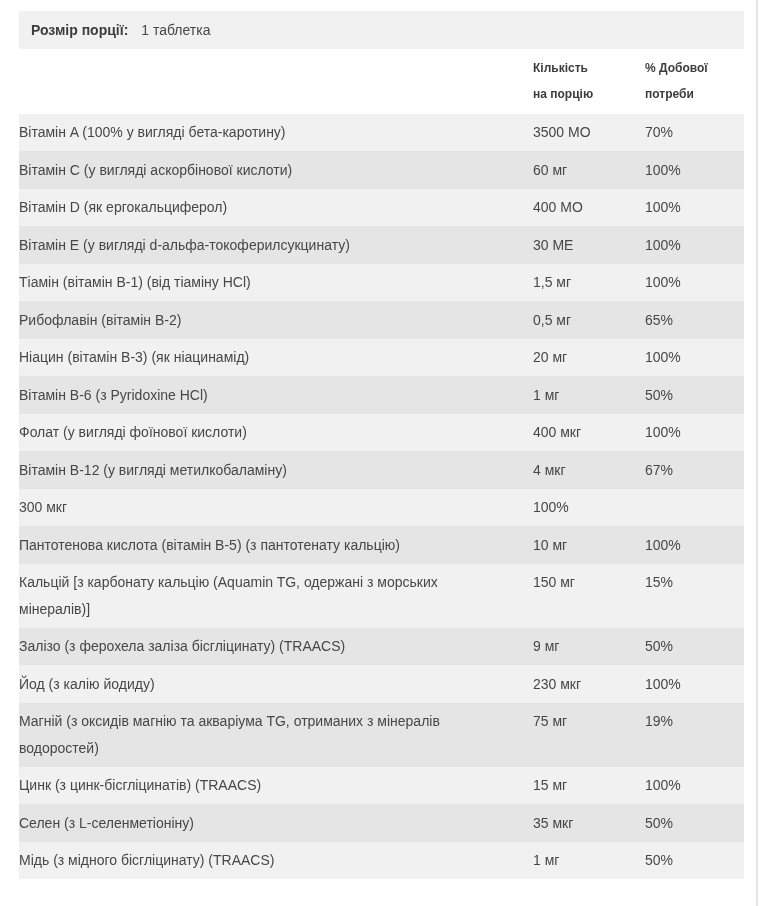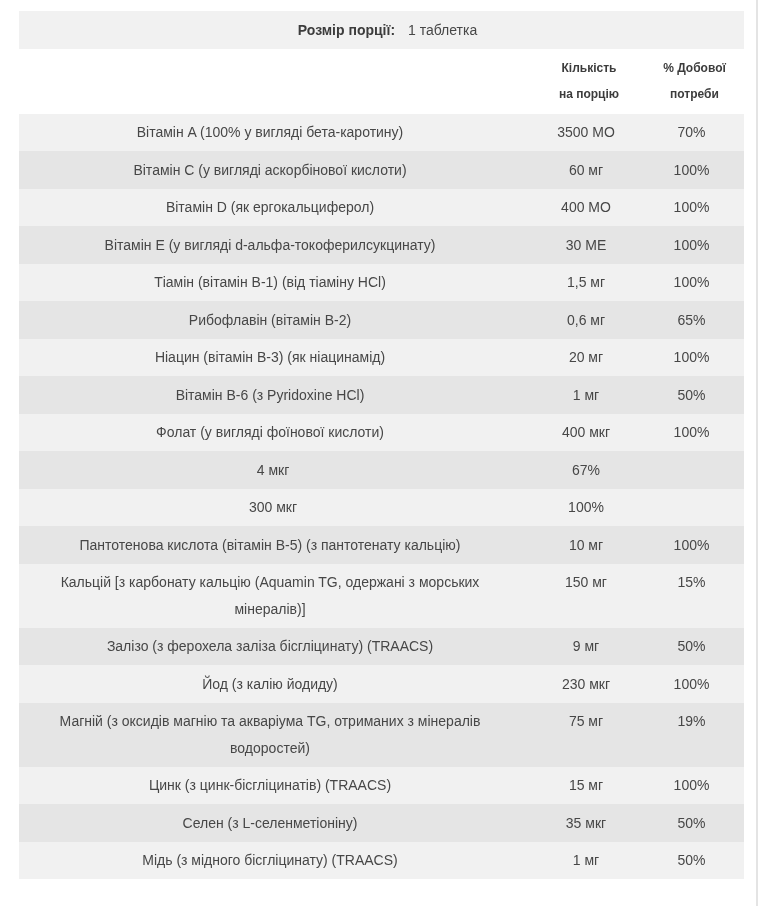--- a/index.html
+++ b/index.html
@@ -19,35 +19,34 @@
     width: 768px;
     height: 906px;
     background: #ffffff;
     overflow: hidden;
   }
   .supp-table {
     position: absolute;
     left: 19px;
     top: 11px;
     width: 725px;
-    text-align: center;
   }
   .trow {
     display: grid;
     grid-template-columns: 514px 112px 99px;
     background: #e5e5e5;
   }
   .trow.alt { background: var(--row-alt); }
   .cell {
     padding: 5.5px 0;
     line-height: 26.5px;
     font-size: 14px;
     color: var(--text);
   }
-  .name-cell { padding-left: 12px; padding-right: 24px; }
+  .name-cell { padding-right: 24px; }
   .amount-cell, .dv-cell { padding-right: 6px; }
 
   
   .serving-row {
     display: block;
     background: var(--row-alt);
     padding: 5.5px 0 5.5px 12px;
     line-height: 26.5px;
     font-size: 14px;
   }
@@ -126,21 +125,21 @@
   </div>
 
   <div class="trow alt">
     <div class="cell name-cell">Тіамін (вітамін B-1) (від тіаміну HCl)</div>
     <div class="cell amount-cell">1,5 мг</div>
     <div class="cell dv-cell">100%</div>
   </div>
 
   <div class="trow">
     <div class="cell name-cell">Рибофлавін (вітамін B-2)</div>
-    <div class="cell amount-cell">0,6 мг</div>
+    <div class="cell amount-cell">0,5 мг</div>
     <div class="cell dv-cell">65%</div>
   </div>
 
   <div class="trow alt">
     <div class="cell name-cell">Ніацин (вітамін B-3) (як ніацинамід)</div>
     <div class="cell amount-cell">20 мг</div>
     <div class="cell dv-cell">100%</div>
   </div>
 
   <div class="trow">
@@ -149,20 +148,21 @@
     <div class="cell dv-cell">50%</div>
   </div>
 
   <div class="trow alt">
     <div class="cell name-cell">Фолат (у вигляді фоїнової кислоти)</div>
     <div class="cell amount-cell">400 мкг</div>
     <div class="cell dv-cell">100%</div>
   </div>
 
   <div class="trow">
+    <div class="cell name-cell">Вітамін B-12 (у вигляді метилкобаламіну)</div>
     <div class="cell amount-cell">4 мкг</div>
     <div class="cell dv-cell">67%</div>
   </div>
 
   <div class="trow alt">
     <div class="cell amount-cell">300 мкг</div>
     <div class="cell dv-cell">100%</div>
   </div>
 
   <div class="trow">

